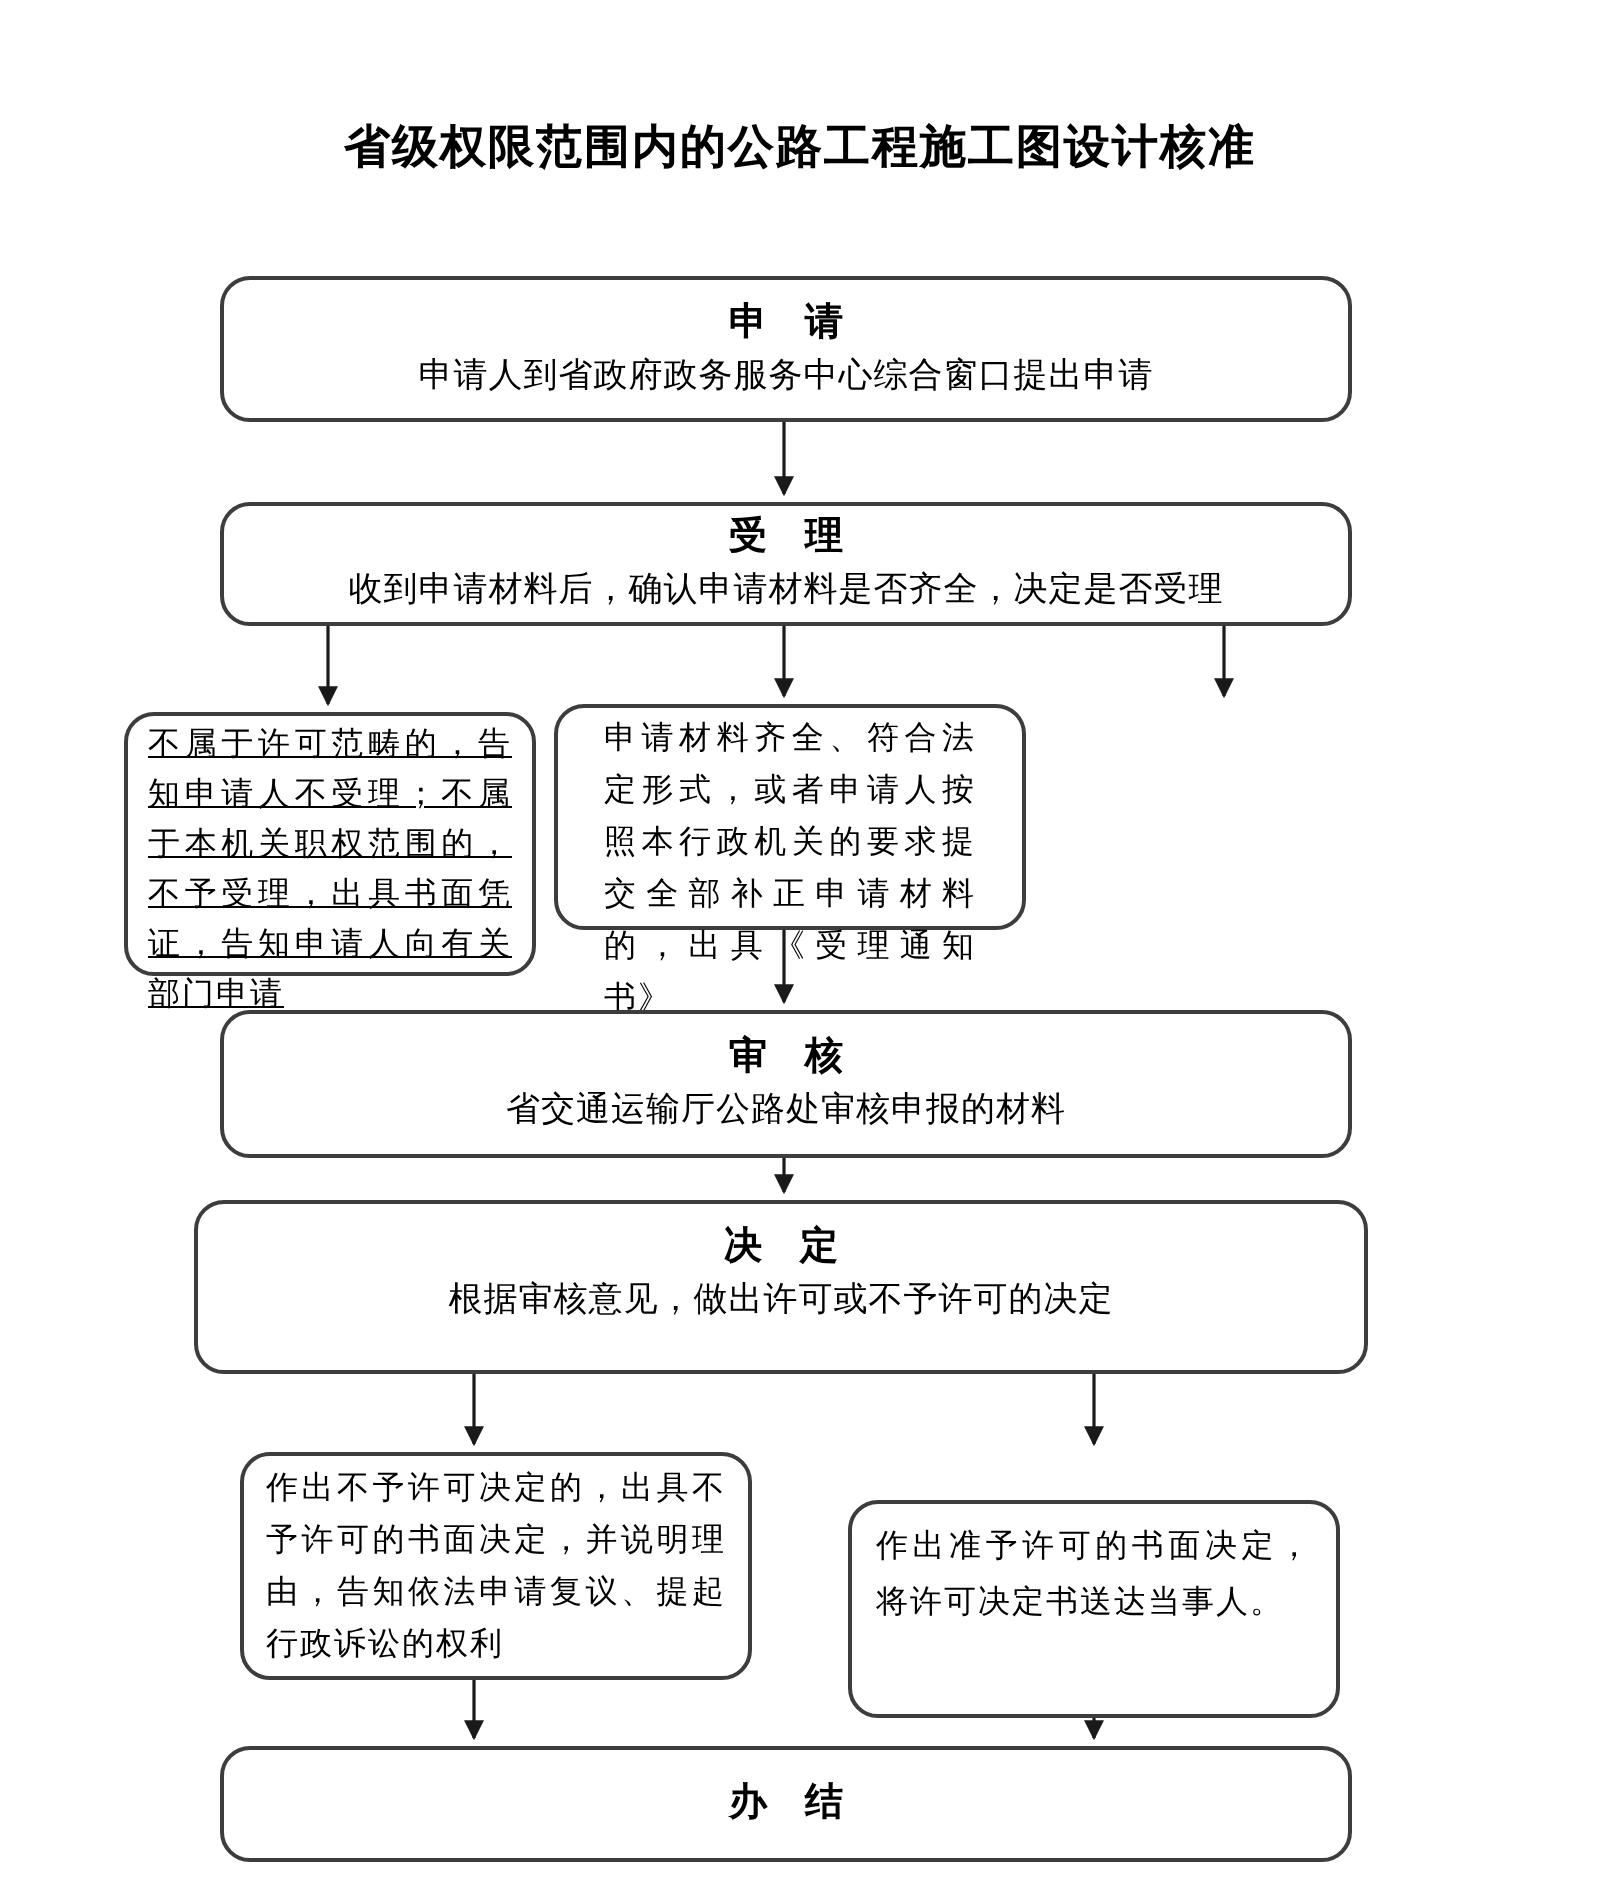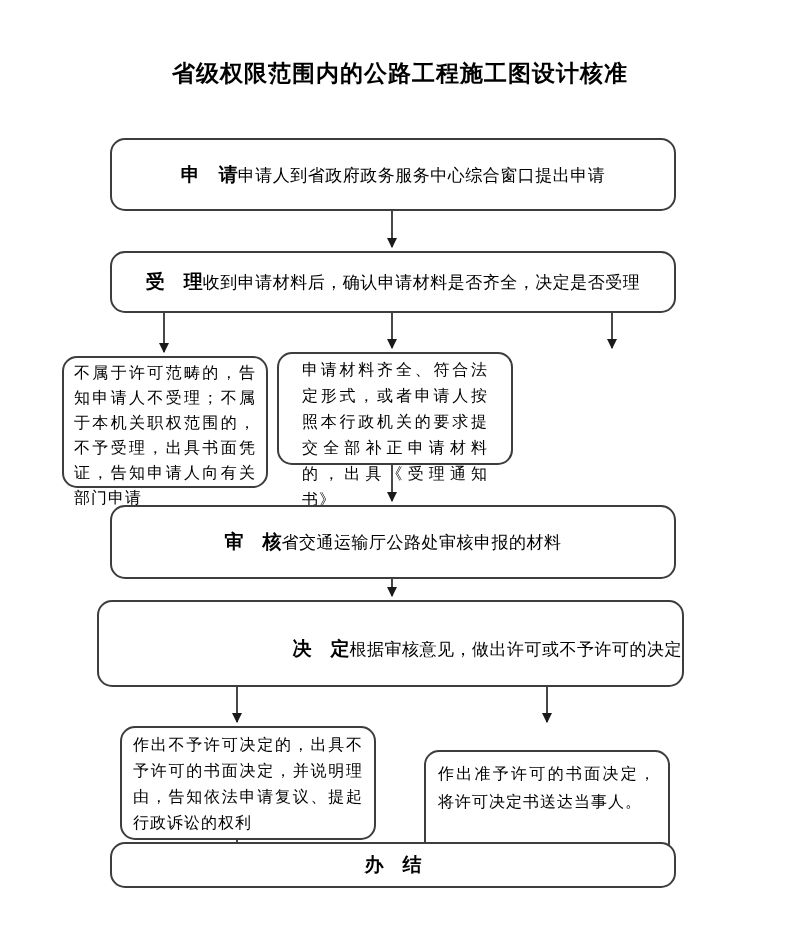--- a/index.html
+++ b/index.html
@@ -21,25 +21,25 @@
     pointer-events:none;
   }
   .node {
     position:absolute;
     box-sizing:border-box;
     border:2px solid #3d3d3d;
     border-radius:15px;
     background:#ffffff;
   }
   .node.center {
-    display:flex; flex-direction:row;
+    display:flex; flex-direction:column;
     align-items:center; justify-content:center;
     text-align:center;
   }
-  .node.top-align { justify-content:flex-end; padding-top:10px; }
+  .node.top-align { justify-content:flex-start; padding-top:10px; }
   .node-heading {
     font-weight:bold; font-size:19px; line-height:24px;
   }
   .node-desc {
     font-size:17px; line-height:24px; margin-top:2px; letter-spacing:0.5px;
   }
   .branch {
     font-size:16px;
     text-align:justify;
     letter-spacing:1px;
@@ -79,36 +79,36 @@
   <div class="node center" style="left:110px; top:138px; width:566px; height:73px;">
     <div class="node-heading">申　请</div>
     <div class="node-desc">申请人到省政府政务服务中心综合窗口提出申请</div>
   </div>
 
   <div class="node center" style="left:110px; top:251px; width:566px; height:62px;">
     <div class="node-heading">受　理</div>
     <div class="node-desc">收到申请材料后，确认申请材料是否齐全，决定是否受理</div>
   </div>
 
-  <div class="node branch branch-1" style="left:62px; top:356px; width:206px; height:132px;">不属于许可范畴的，告知申请人不受理；不属于本机关职权范围的，不予受理，出具书面凭证，告知申请人向有关部门申请</div>
+  <div class="node branch branch-1" style="left:62px; top:356px; width:206px; height:132px;text-decoration:underline;">不属于许可范畴的，告知申请人不受理；不属于本机关职权范围的，不予受理，出具书面凭证，告知申请人向有关部门申请</div>
 
   <div class="node branch branch-2" style="left:277px; top:352px; width:236px; height:113px;">申请材料齐全、符合法定形式，或者申请人按照本行政机关的要求提交全部补正申请材料的，出具《受理通知书》</div>
 
 
   <div class="node center" style="left:110px; top:505px; width:566px; height:74px;">
     <div class="node-heading">审　核</div>
     <div class="node-desc">省交通运输厅公路处审核申报的材料</div>
   </div>
 
   <div class="node center top-align" style="left:97px; top:600px; width:587px; height:87px;">
     <div class="node-heading">决　定</div>
     <div class="node-desc">根据审核意见，做出许可或不予许可的决定</div>
   </div>
 
   <div class="node branch branch-deny" style="left:120px; top:726px; width:256px; height:114px;">作出不予许可决定的，出具不予许可的书面决定，并说明理由，告知依法申请复议、提起行政诉讼的权利</div>
 
   <div class="node branch branch-grant" style="left:424px; top:726px; width:246px; height:109px;margin-top:24px;">作出准予许可的书面决定，将许可决定书送达当事人。</div>
 
-  <div class="node center" style="left:110px; top:842px; width:566px; height:46px;">
+  <div class="node center" style="left:110px; top:873px; width:566px; height:58px;">
     <div class="node-heading">办　结</div>
   </div>
 
 </div>
 
 </body></html>

